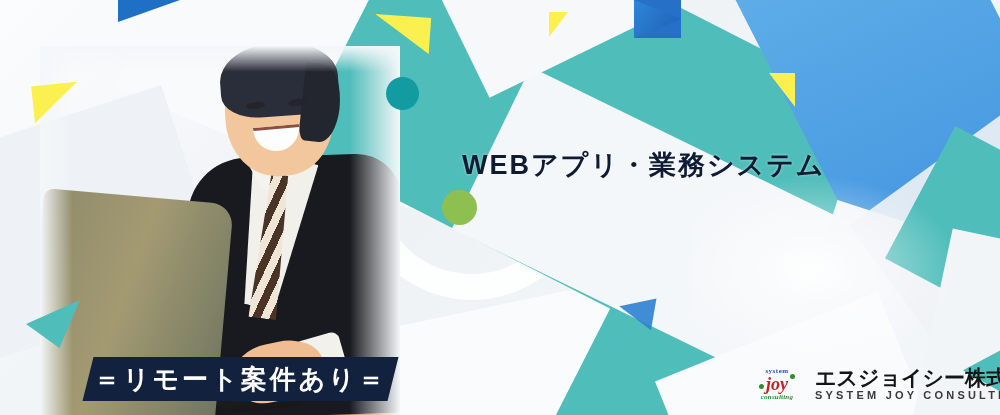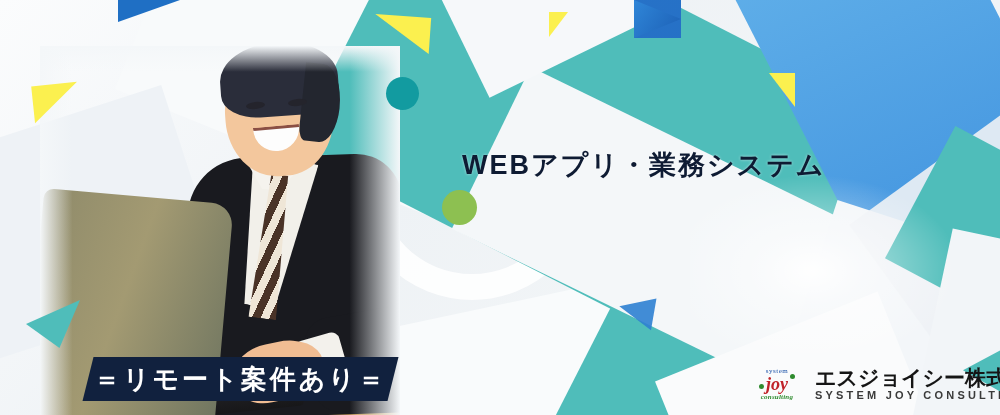--- a/index.html
+++ b/index.html
@@ -206,21 +206,21 @@
   
   #logo{
     position:absolute;left:748px;top:360px;width:246px;height:48px;
     display:flex;align-items:center;gap:9px;
   }
   #logo-mark{
     position:relative;width:58px;height:44px;flex:0 0 58px;
     display:flex;flex-direction:column;align-items:center;justify-content:center;
   }
   #logo-system{
-    font-size:7px;font-weight:normal;color:#1b52a8;letter-spacing:.5px;
+    font-size:7px;font-weight:bold;color:#1b52a8;letter-spacing:.5px;
     font-family:"Liberation Serif","DejaVu Serif",serif;
   }
   #logo-joy{
     font-size:18px;font-weight:bold;color:#c0232a;font-style:italic;
     font-family:"Liberation Serif","DejaVu Serif",serif;line-height:1;
     position:relative;
   }
   #logo-joy::before,#logo-joy::after{
     content:"";position:absolute;width:5px;height:5px;border-radius:50%;
     background:#2e8b2e;

